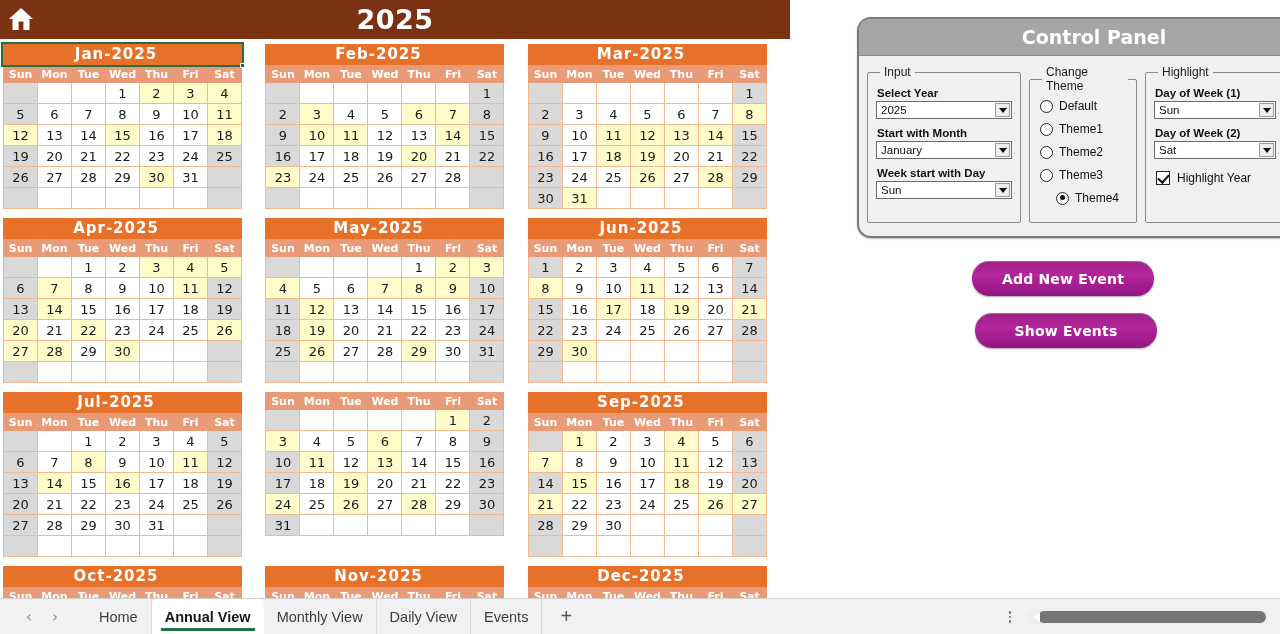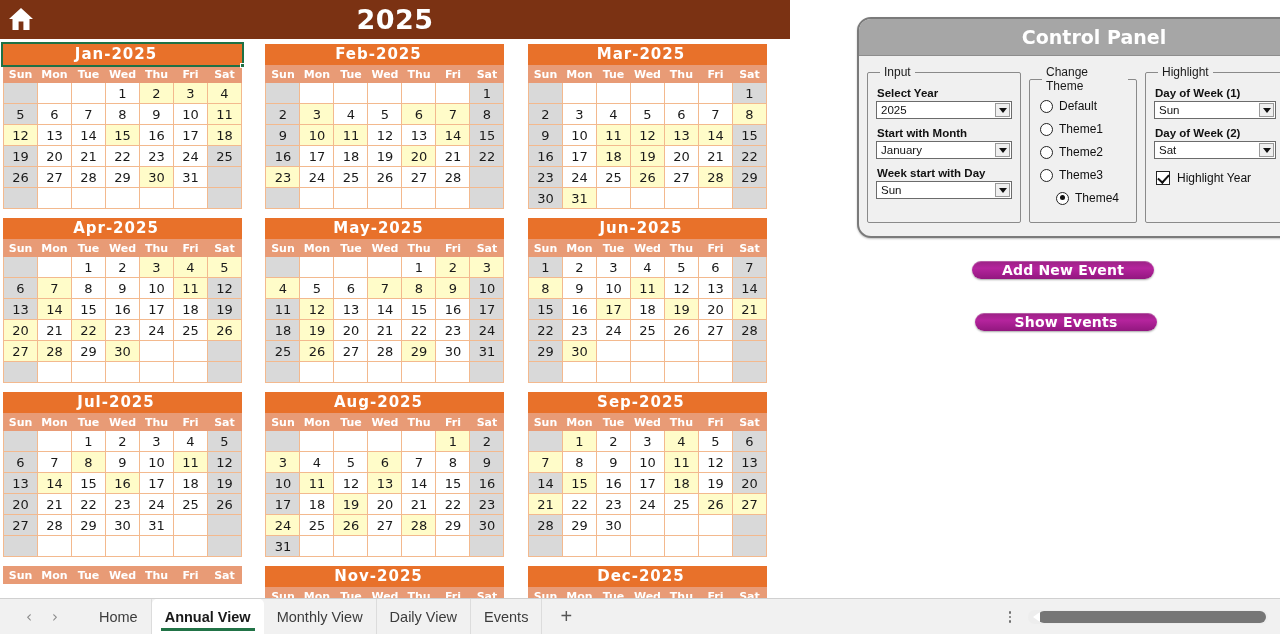--- a/index.html
+++ b/index.html
@@ -199,21 +199,21 @@
     width: 5px; height: 9px;
     border: solid #111;
     border-width: 0 2px 2px 0;
     transform: rotate(42deg);
   }
   .chk-lbl { font-size: 12px; color: #111; }
 
   
   .btn {
     position: absolute;
-    height: 18px;
+    height: 35px;
     border-radius: 17px;
     color: #ffffff;
     font-size: 14px;
     font-weight: bold;
     display: flex; align-items: center; justify-content: center;
     background: linear-gradient(180deg, #9A2284 0%, #B5249D 40%, #92177F 100%);
     box-shadow: 0 1px 2px rgba(0,0,0,.35), inset 0 1px 0 rgba(255,255,255,.25);
     font-family: "DejaVu Sans", sans-serif;
     letter-spacing: .2px;
   }
@@ -830,21 +830,20 @@
                     <td class="empty"></td>
                     <td class="empty"></td>
                     <td class="we empty"></td>
                   </tr>
                 </tbody>
               </table>
             </div>
           </div>
           <div class="cal-slot">
             <div class="calendar">
-              <div class="cal-head">Aug-2025</div>
               <table class="cal">
                 <thead>
                   <tr>
                     <th>Sun</th>
                     <th>Mon</th>
                     <th>Tue</th>
                     <th>Wed</th>
                     <th>Thu</th>
                     <th>Fri</th>
                     <th>Sat</th>
@@ -980,20 +979,21 @@
                     <td class="we empty"></td>
                   </tr>
                 </tbody>
               </table>
             </div>
           </div>
         </div>
         <div class="cal-row">
           <div class="cal-slot">
             <div class="calendar">
+              <div class="cal-head">Oct-2025</div>
               <table class="cal">
                 <thead>
                   <tr>
                     <th>Sun</th>
                     <th>Mon</th>
                     <th>Tue</th>
                     <th>Wed</th>
                     <th>Thu</th>
                     <th>Fri</th>
                     <th>Sat</th>

